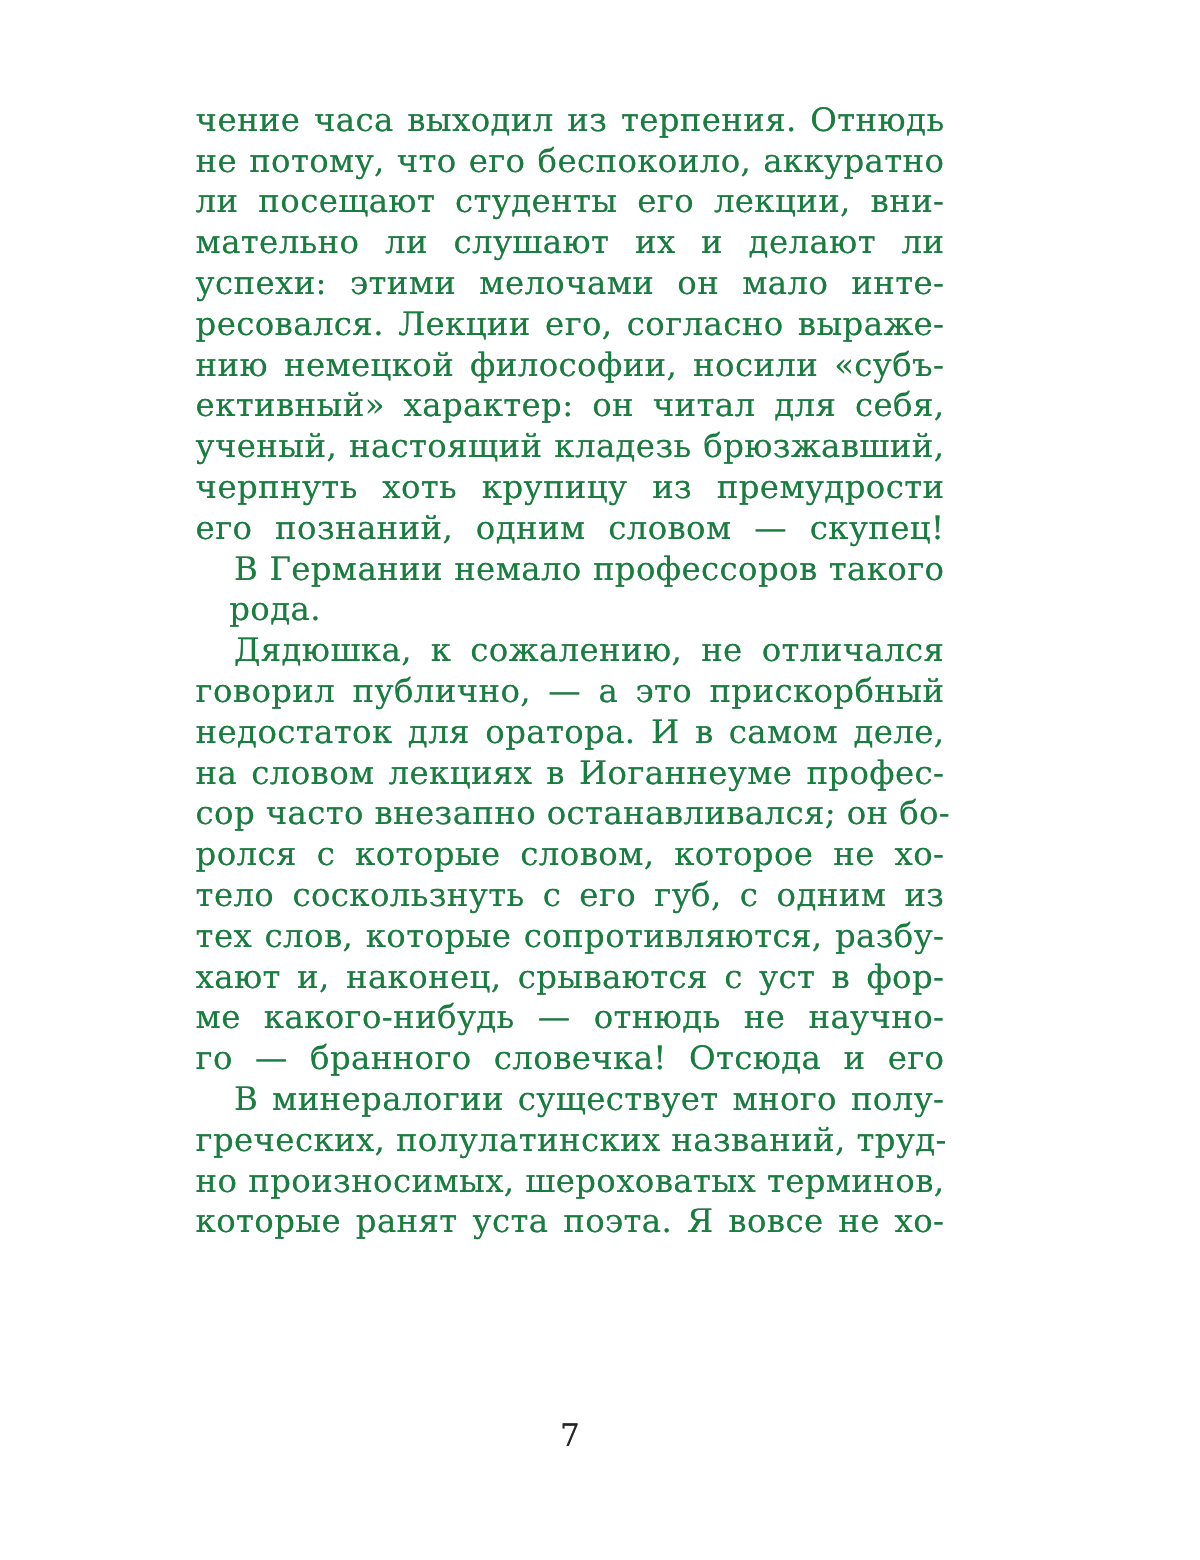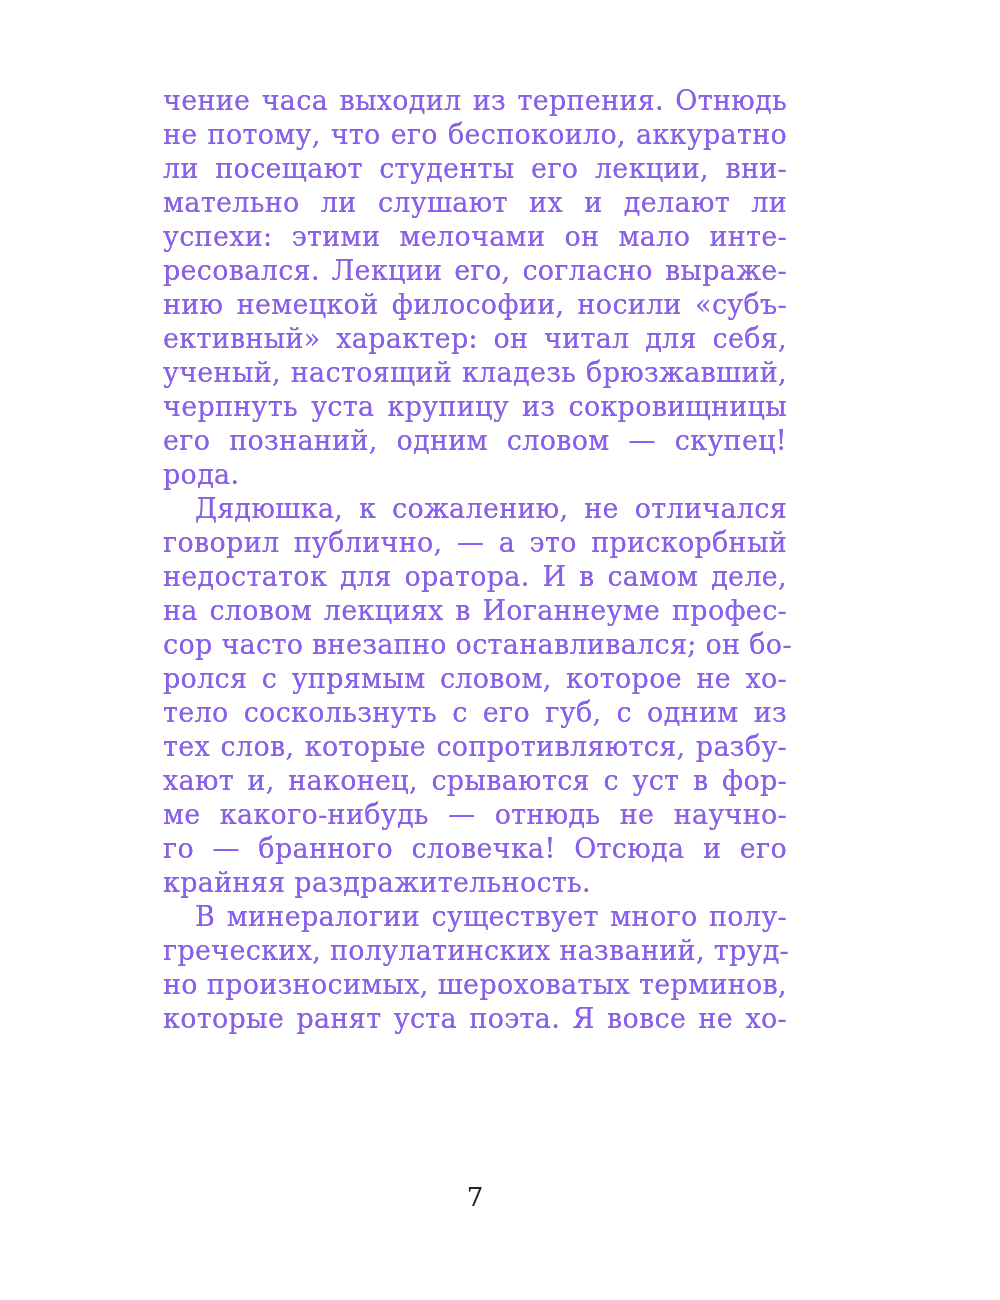--- a/index.html
+++ b/index.html
@@ -15,36 +15,37 @@
     overflow: hidden;
     font-family: "DejaVu Serif", "Liberation Serif", serif;
   }
   .text-block {
     position: absolute;
     left: 163px;
     top: 84px;
     width: 624px;
     font-size: 27px;
     line-height: 34px;
-    color: #8b5cf6;
+    color: #15803d;
     letter-spacing: 0.3px;
     text-shadow: 0 0 0.5px rgba(40,40,40,0.55);
   }
   .line {
     width: 100%;
     text-align: justify;
     text-align-last: justify;
     white-space: nowrap;
   }
   .line.indent {
     padding-left: 32px;
     width: 592px;
   }
   .line.par-end {
     text-align-last: left;
+    margin-left: 28px;
   }
   .page-number {
     position: absolute;
     left: 163px;
     top: 1182px;
     width: 624px;
     text-align: center;
     font-size: 26px;
     color: #262626;
     text-shadow: 0 0 0.5px rgba(40,40,40,0.55);
@@ -57,34 +58,34 @@
   <div class="text-block">
     <div class="line">чение часа выходил из терпения. Отнюдь</div>
     <div class="line">не потому, что его беспокоило, аккуратно</div>
     <div class="line">ли посещают студенты его лекции, вни-</div>
     <div class="line">мательно ли слушают их и делают ли</div>
     <div class="line">успехи: этими мелочами он мало инте-</div>
     <div class="line">ресовался. Лекции его, согласно выраже-</div>
     <div class="line">нию немецкой философии, носили «субъ-</div>
     <div class="line">ективный» характер: он читал для себя,</div>
     <div class="line">ученый, настоящий кладезь брюзжавший,</div>
-    <div class="line">черпнуть уста крупицу из сокровищницы</div>
+    <div class="line">черпнуть хоть крупицу из премудрости</div>
     <div class="line">его познаний, одним словом — скупец!</div>
+    <div class="line indent">В Германии немало профессоров такого</div>
     <div class="line par-end">рода.</div>
     <div class="line indent">Дядюшка, к сожалению, не отличался</div>
     <div class="line">говорил публично, — а это прискорбный</div>
     <div class="line">недостаток для оратора. И в самом деле,</div>
     <div class="line">на словом лекциях в Иоганнеуме профес-</div>
     <div class="line">сор часто внезапно останавливался; он бо-</div>
-    <div class="line">ролся с упрямым словом, которое не хо-</div>
+    <div class="line">ролся с которые словом, которое не хо-</div>
     <div class="line">тело соскользнуть с его губ, с одним из</div>
     <div class="line">тех слов, которые сопротивляются, разбу-</div>
     <div class="line">хают и, наконец, срываются с уст в фор-</div>
     <div class="line">ме какого-нибудь — отнюдь не научно-</div>
     <div class="line">го — бранного словечка! Отсюда и его</div>
-    <div class="line par-end">крайняя раздражительность.</div>
     <div class="line indent">В минералогии существует много полу-</div>
     <div class="line">греческих, полулатинских названий, труд-</div>
     <div class="line">но произносимых, шероховатых терминов,</div>
     <div class="line">которые ранят уста поэта. Я вовсе не хо-</div>
   </div>
   <div class="page-number">7</div>
 </div>
 
 </body></html>

